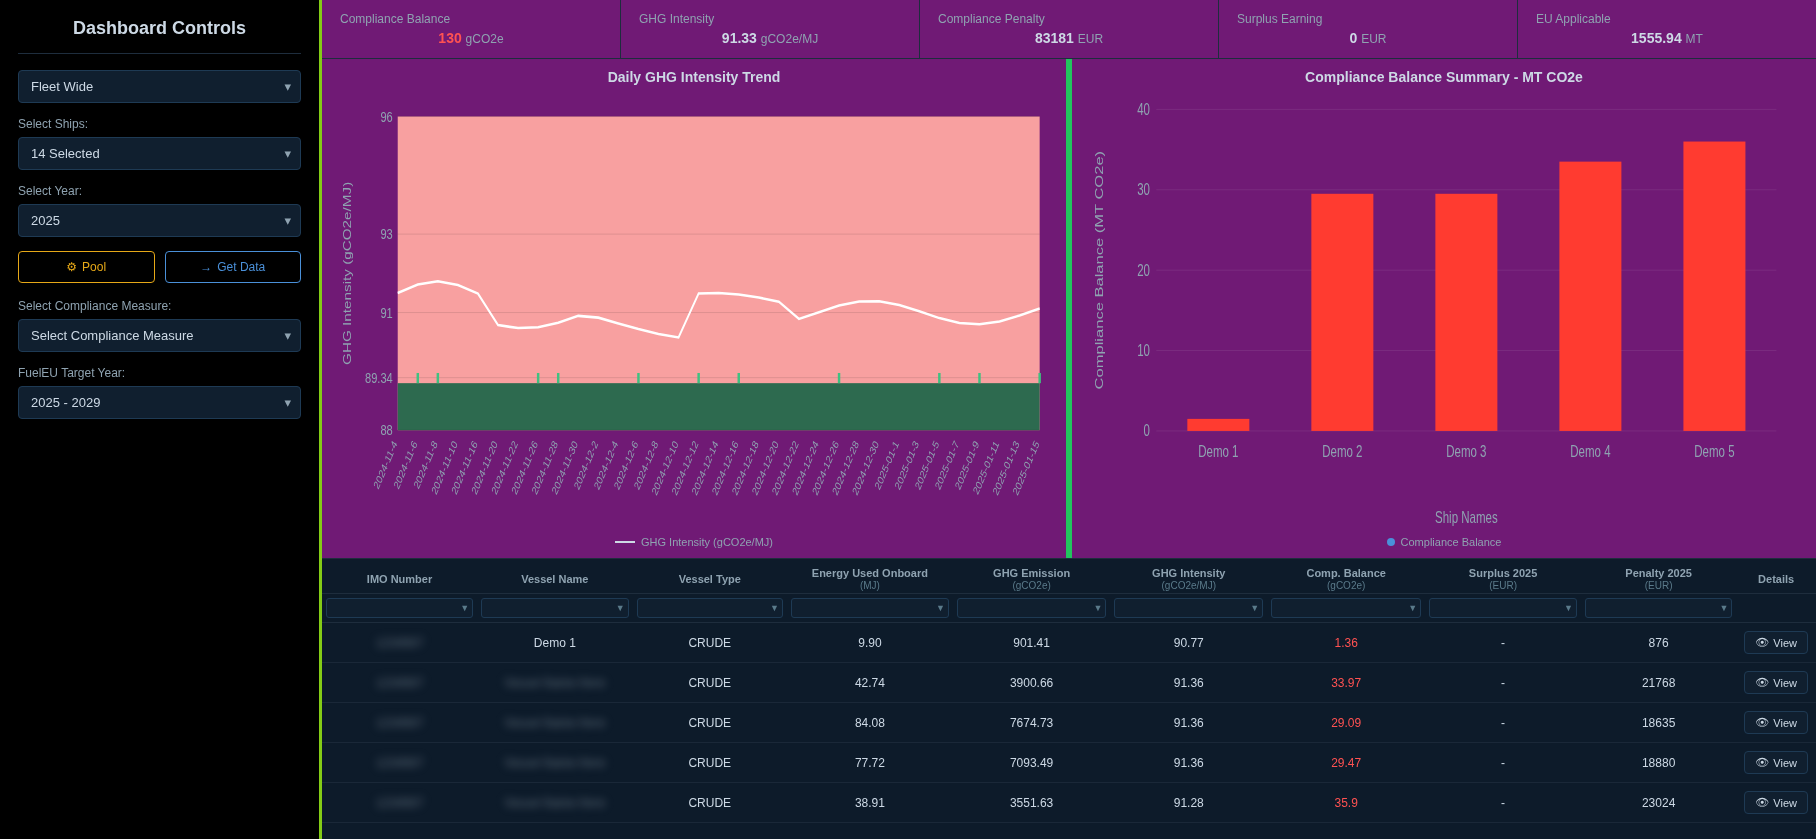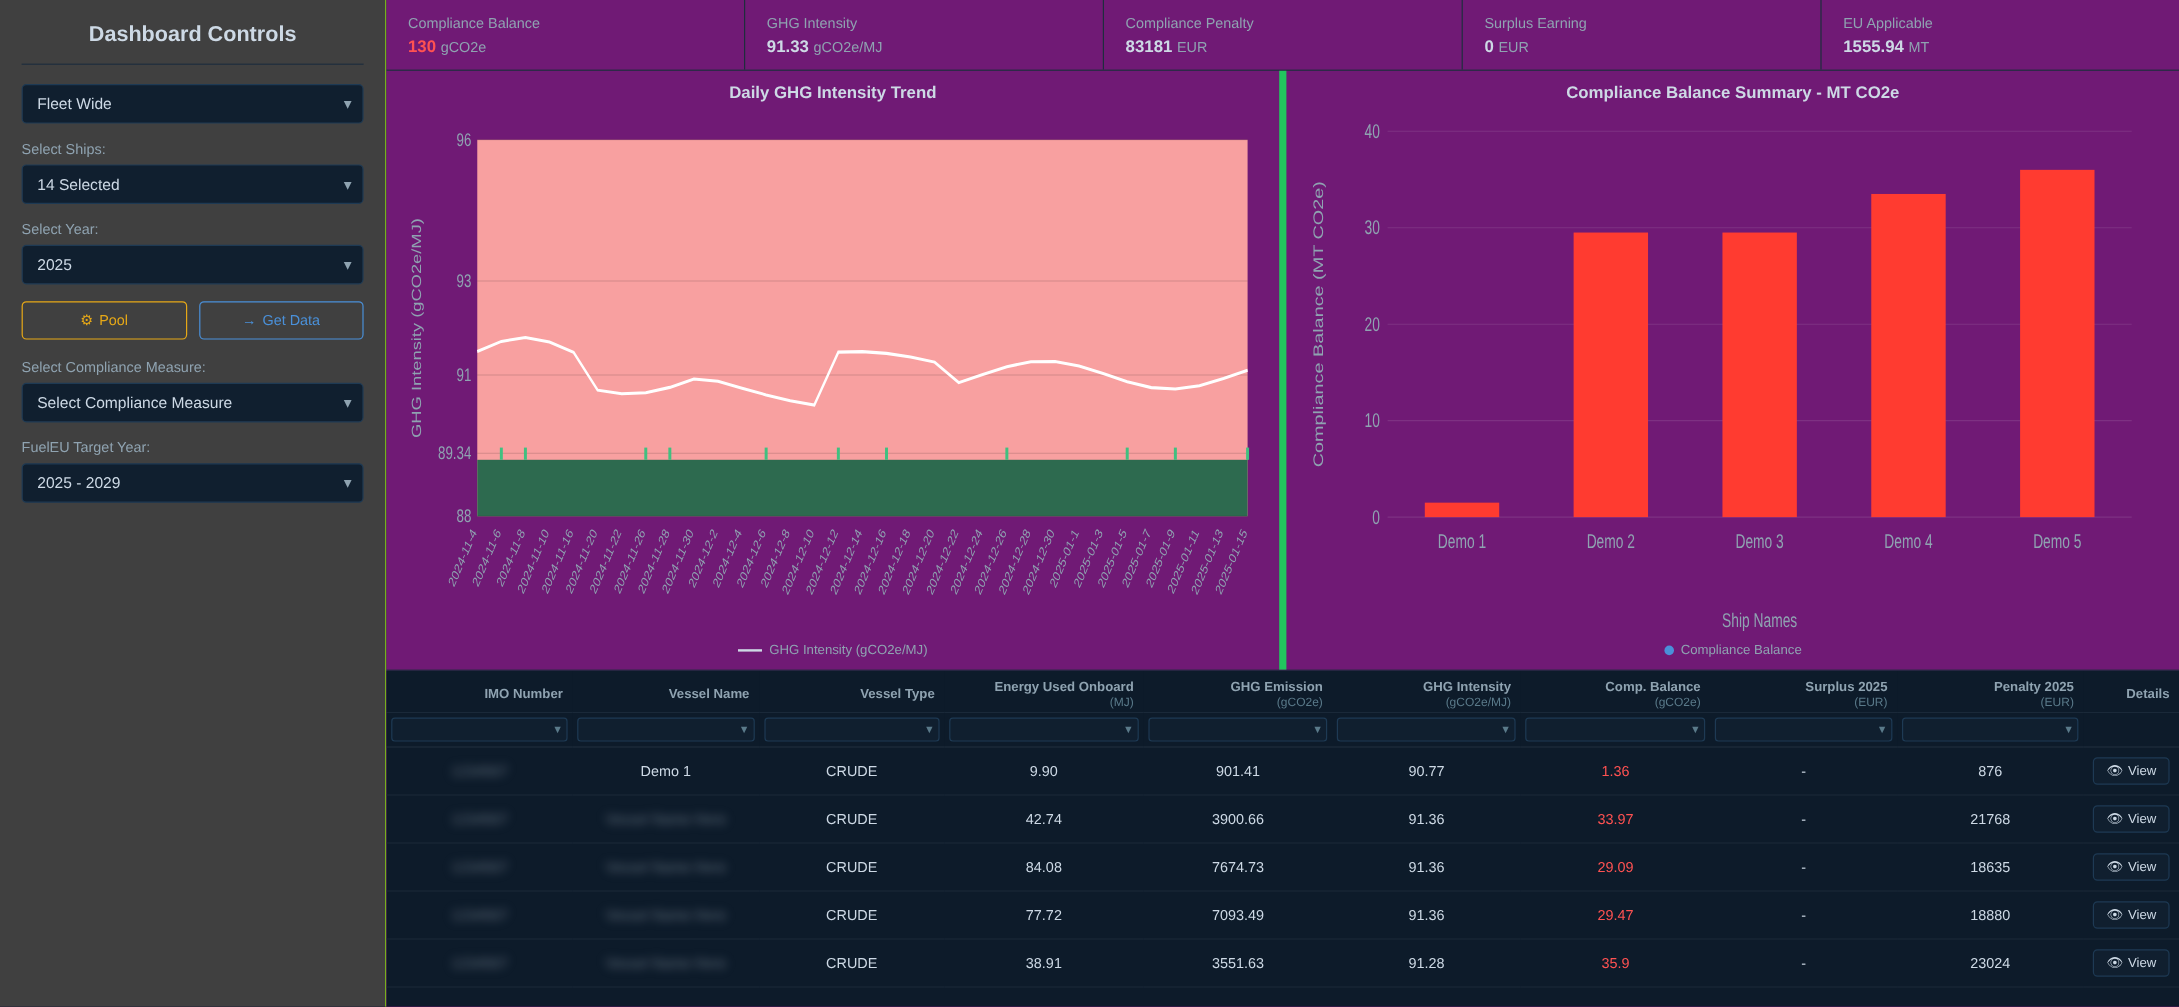--- a/index.html
+++ b/index.html
@@ -10,22 +10,22 @@
       display: flex;
       height: 839px;
       overflow: hidden;
       font-size: 13px;
     }
 
     
     #sidebar {
       width: 322px;
       min-width: 322px;
-      background: #404040;
-      border-right: 1px solid #84cc16;
+      background: #000000;
+      border-right: 3px solid #84cc16;
       display: flex;
       flex-direction: column;
       padding: 0 18px 18px 18px;
     }
     #sidebar-title {
       text-align: center;
       font-size: 18px;
       font-weight: 700;
       color: #cdd9e5;
       padding: 18px 0 14px 0;
@@ -124,20 +124,21 @@
     .kpi-title {
       font-size: 12px;
       color: #8fa3b1;
       margin-bottom: 4px;
       font-weight: 500;
     }
     .kpi-value {
       font-size: 14px;
       font-weight: 700;
       color: #cdd9e5;
+      text-align: center;
     }
     .kpi-value .highlight { color: #ff5252; }
     .kpi-unit { font-size: 12px; color: #8fa3b1; font-weight: 400; }
 
     
     #charts-row {
       display: flex;
       flex: 1;
       min-height: 0;
       border-bottom: 1px solid #1e2d3d;
@@ -176,21 +177,21 @@
       font-size: 12px;
     }
     thead tr {
       background: #0d1b2a;
       position: sticky;
       top: 0;
       z-index: 10;
     }
     thead th {
       padding: 8px 8px 2px 8px;
-      text-align: right;
+      text-align: center;
       color: #8fa3b1;
       font-weight: 600;
       font-size: 11px;
       border-bottom: 1px solid #1e2d3d;
       white-space: nowrap;
       margin-top: 36px;
     }
     thead .sub-header {
       font-size: 10px;
       color: #5a7a8a;

